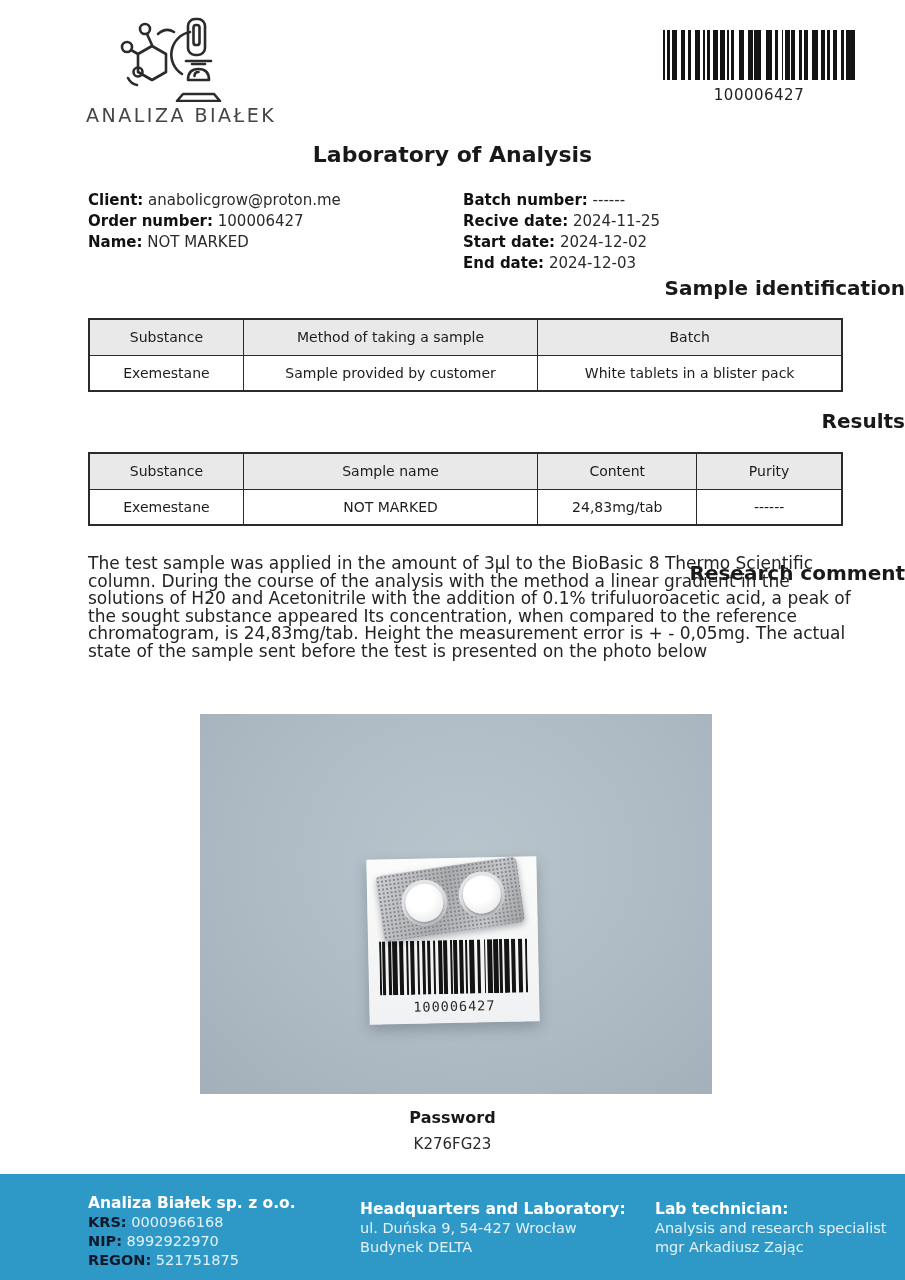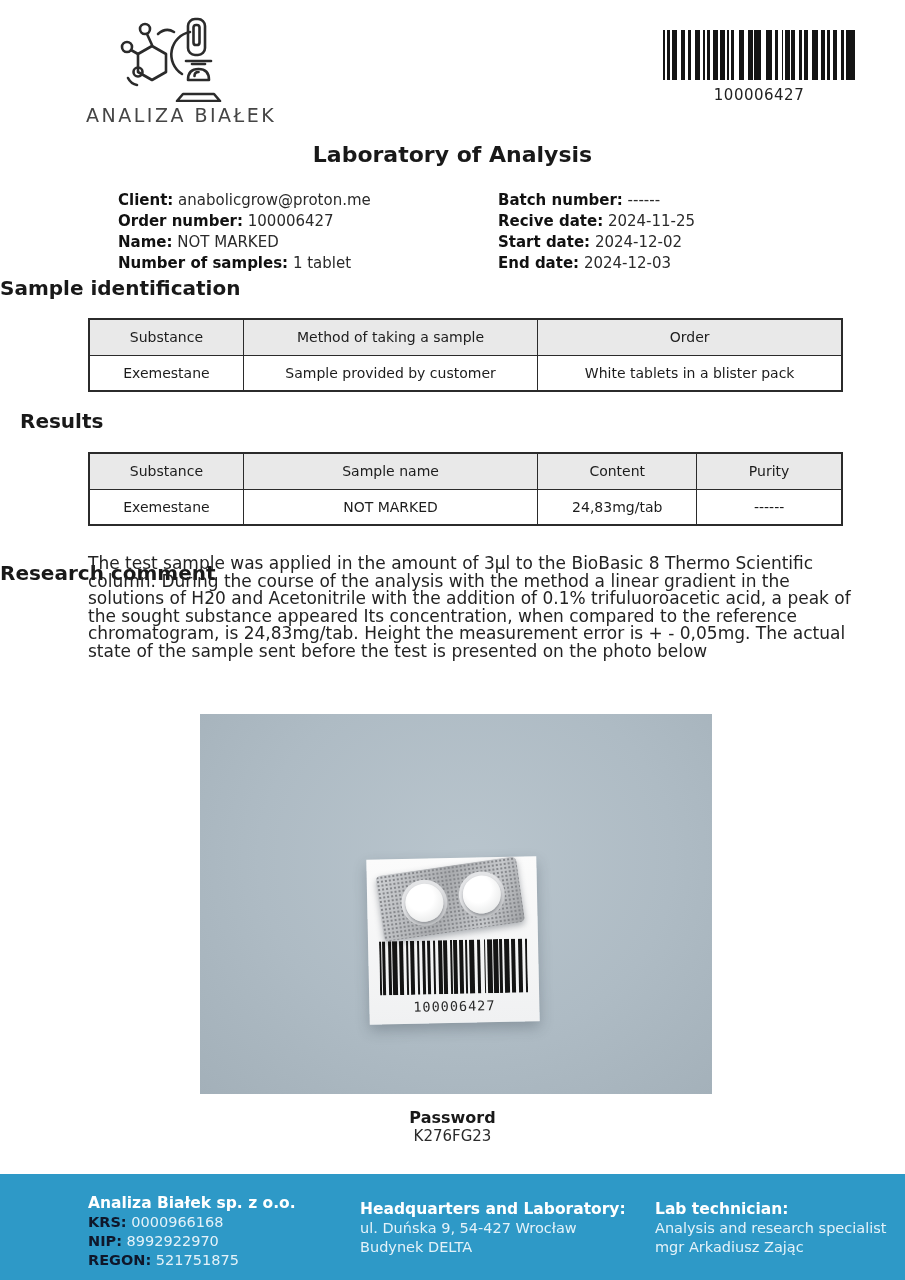--- a/index.html
+++ b/index.html
@@ -18,26 +18,26 @@
   .top-barcode { position:absolute; left:663px; top:30px; width:192px; text-align:center; }
   .barcode-bars { position:relative; height:50px; background:#fff; overflow:hidden; }
   .barcode-bars i { position:absolute; top:0; bottom:0; background:#141414; }
   .top-barcode .barcode-num { font-size:15px; color:#222; margin-top:6px; letter-spacing:0.5px; }
 
   .doc-title { position:absolute; top:142px; left:0; width:100%; text-align:center;
                font-size:22px; font-weight:bold; color:#191919; }
 
   
   .info-row { position:absolute; top:190px; left:88px; width:760px; display:flex; }
-  .info-col { width:375px;margin-left:30px; }
+  .info-col { width:375px; }
   .info-line { font-size:15px; line-height:21px; color:#2a2a2a; white-space:nowrap; }
   .info-line b { color:#111; }
 
   
-  .section-title { position:absolute; left:0; width:100%; text-align:left;
+  .section-title { position:absolute; left:0; width:100%; text-align:right;
                    font-size:20px; font-weight:bold; color:#191919; }
   #t-sample { top:276px; }
   #t-results { top:409px;padding-left:20px; }
   #t-comment { top:561px; }
   #t-photo { top:678px; }
 
   
   table.lab { position:absolute; left:88px; width:755px; border-collapse:collapse; table-layout:fixed; }
   #table-si { top:318px; }
   #table-res { top:452px; }
@@ -75,21 +75,21 @@
             background:radial-gradient(circle at 42% 35%, #ffffff 40%, #eceded 75%, #d8d9da 100%);
             box-shadow:0 2px 3px rgba(60,65,70,.45); }
   .card-barcode { position:absolute; left:11px; top:82px; width:148px; text-align:center; }
   .card-barcode .barcode-bars { height:54px; background:transparent; }
   .card-barcode .barcode-num { font-size:13.5px; color:#2a2a2a; margin-top:4px; letter-spacing:1px;
                                font-family:"DejaVu Sans Mono","Liberation Mono",monospace; }
 
   
   .password-block { position:absolute; top:1108px; left:0; width:100%; text-align:center; }
   .password-label { font-size:16px; font-weight:bold; color:#191919; }
-  .password-value { font-size:15px; color:#2a2a2a; }
+  .password-value { font-size:15px; color:#2a2a2a; margin-top:8px; }
 
   
   .footer { position:absolute; top:1174px; left:0; width:905px; height:106px; }
   .footer-bg { position:absolute; inset:0; }
   .f-col { position:absolute; top:20px; color:#ffffff; font-size:14.5px; line-height:19px; }
   .f-col .f-head { font-weight:bold; font-size:15.5px; color:#ffffff; }
   .f-col .f-line b { color:#0f172a; }
   .f-col .f-line { color:#e4f2f9; }
   #f-company { left:88px; }
   #f-hq { left:360px; top:26px; }
@@ -163,42 +163,41 @@
     <div class="barcode-num">100006427</div>
   </div>
 
   <div class="doc-title">Laboratory of Analysis</div>
 
   <div class="info-row">
     <div class="info-col">
       <div class="info-line"><b>Client:</b> <span>anabolicgrow@proton.me</span></div>
       <div class="info-line"><b>Order number:</b> <span>100006427</span></div>
       <div class="info-line"><b>Name:</b>&nbsp;<span>NOT MARKED</span></div>
-      <div class="info-line"><b>Number of samples:</b> <span>1 tablet</span></div>
     </div>
     <div class="info-col">
       <div class="info-line"><b>Batch number:</b> <span>------</span></div>
       <div class="info-line"><b>Recive date:</b> <span>2024-11-25</span></div>
       <div class="info-line"><b>Start date:</b>&nbsp;<span>2024-12-02</span></div>
       <div class="info-line"><b>End date:</b> <span>2024-12-03</span></div>
     </div>
   </div>
 
   <div class="section-title" id="t-sample">Sample identification</div>
   <table class="lab" id="table-si">
     <colgroup>
         <col style="width:20.5%">
         <col style="width:39.1%">
         <col style="width:40.4%">
       </colgroup>
     <tbody>
         <tr>
       <th>Substance</th>
       <th>Method of taking a sample</th>
-      <th>Order</th>
+      <th>Batch</th>
     </tr>
     <tr>
       <td>Exemestane</td>
       <td>Sample provided by customer</td>
       <td>White tablets in a blister pack</td>
     </tr>
   </tbody>
     </table>
 
   <div class="section-title" id="t-results">Results</div>

